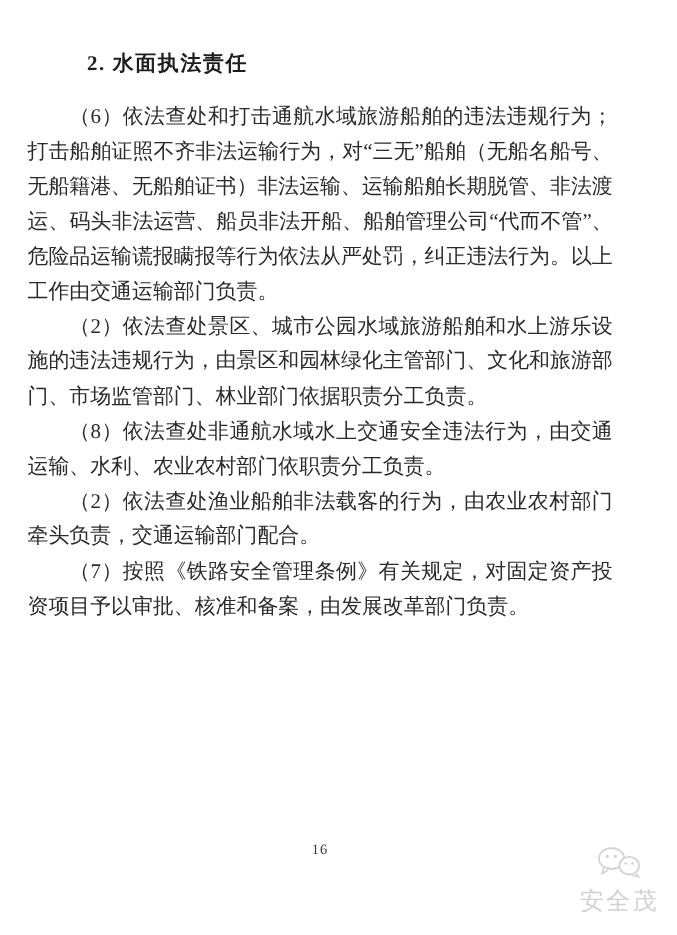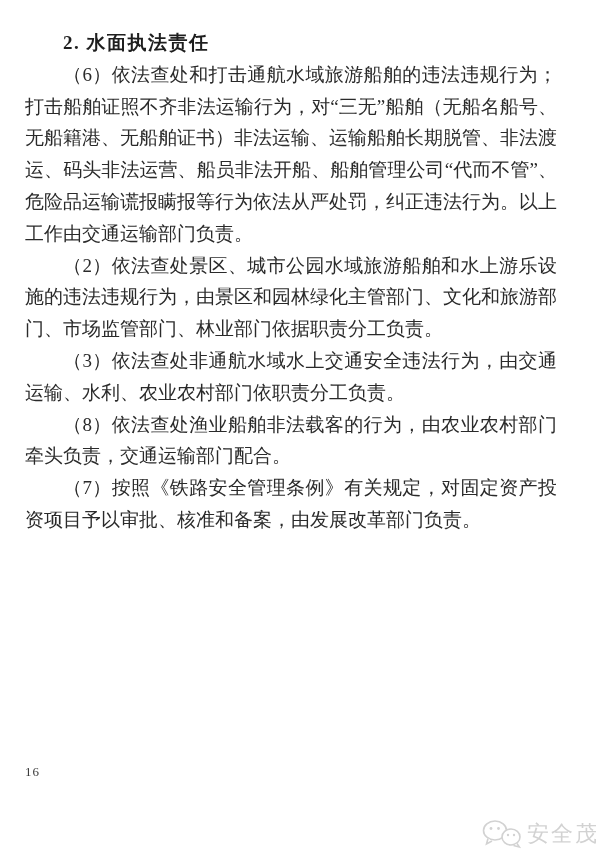--- a/index.html
+++ b/index.html
@@ -23,67 +23,68 @@
     font-size: 19px;
     line-height: 31.8px;
     color: #2a2a2a;
     text-align: justify;
   }
   .content p.para {
     margin: 0;
     text-indent: 2em;
   }
   .content .h {
-    margin: 0;
+    margin: 16px;
     text-indent: 2em;
     font-weight: bold;
     letter-spacing: 1.5px;
     text-align: left;
     color: #1e1e1e;
   }
   .pageno {
     position: absolute;
     left: 25px;
     top: 764px;
     width: 532px;
-    text-align: left;
+    text-align: center;
     font-size: 13px;
     color: #3a3a3a;
     letter-spacing: 1px;
   }
   .watermark {
     position: absolute;
     right: 16px;
-    bottom: 0;
+    bottom: 16px;
     display: flex;
     align-items: center;
     gap: 4px;
     color: #cfcfcf;
+    flex-direction: column;
   }
   .watermark .brand {
     font-size: 22px;
     letter-spacing: 2px;
     color: #d2d2d2;
     font-family: "Liberation Sans", sans-serif;
   }
   .watermark svg {
     display: block;
   }
 </style>
 </head>
 <body>
 
 <div class="page">
 
   <div class="content">
     <div class="h">2. 水面执法责任</div>
     <p class="para">（6）依法查处和打击通航水域旅游船舶的违法违规行为；打击船舶证照不齐非法运输行为，对“三无”船舶（无船名船号、无船籍港、无船舶证书）非法运输、运输船舶长期脱管、非法渡运、码头非法运营、船员非法开船、船舶管理公司“代而不管”、危险品运输谎报瞒报等行为依法从严处罚，纠正违法行为。以上工作由交通运输部门负责。</p>
     <p class="para">（2）依法查处景区、城市公园水域旅游船舶和水上游乐设施的违法违规行为，由景区和园林绿化主管部门、文化和旅游部门、市场监管部门、林业部门依据职责分工负责。</p>
-    <p class="para">（3）依法查处非通航水域水上交通安全违法行为，由交通运输、水利、农业农村部门依职责分工负责。</p>
-    <p class="para">（8）依法查处渔业船舶非法载客的行为，由农业农村部门牵头负责，交通运输部门配合。</p>
+    <p class="para">（8）依法查处非通航水域水上交通安全违法行为，由交通运输、水利、农业农村部门依职责分工负责。</p>
+    <p class="para">（2）依法查处渔业船舶非法载客的行为，由农业农村部门牵头负责，交通运输部门配合。</p>
     <p class="para">（7）按照《铁路安全管理条例》有关规定，对固定资产投资项目予以审批、核准和备案，由发展改革部门负责。</p>
   </div>
 
   <div class="pageno">16</div>
 
   <div class="watermark">
     <span>
       <svg width="42" height="32" viewBox="0 0 42 32" fill="none" xmlns="http://www.w3.org/2000/svg">
         <ellipse cx="14" cy="12.5" rx="11.5" ry="9.5" stroke="#d2d2d2" stroke-width="1.6"></ellipse>
         <path d="M7 20.5 L5.5 26 L11 23" stroke="#d2d2d2" stroke-width="1.6" fill="#ffffff"></path>

